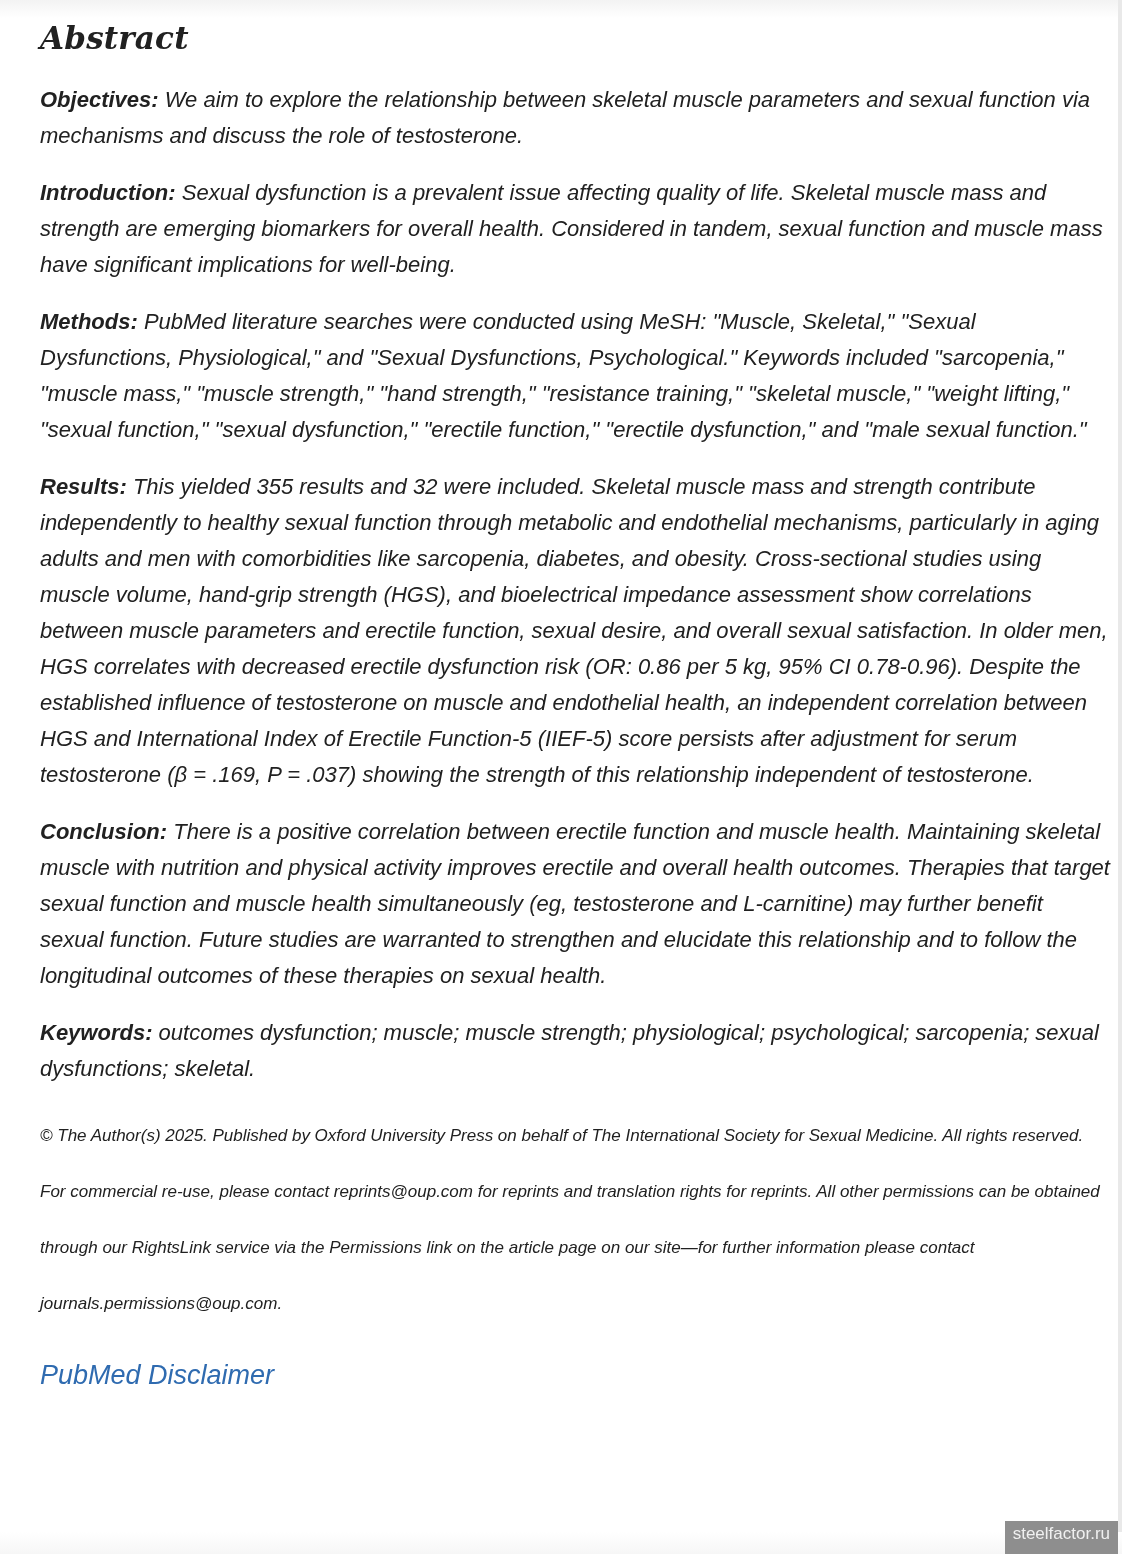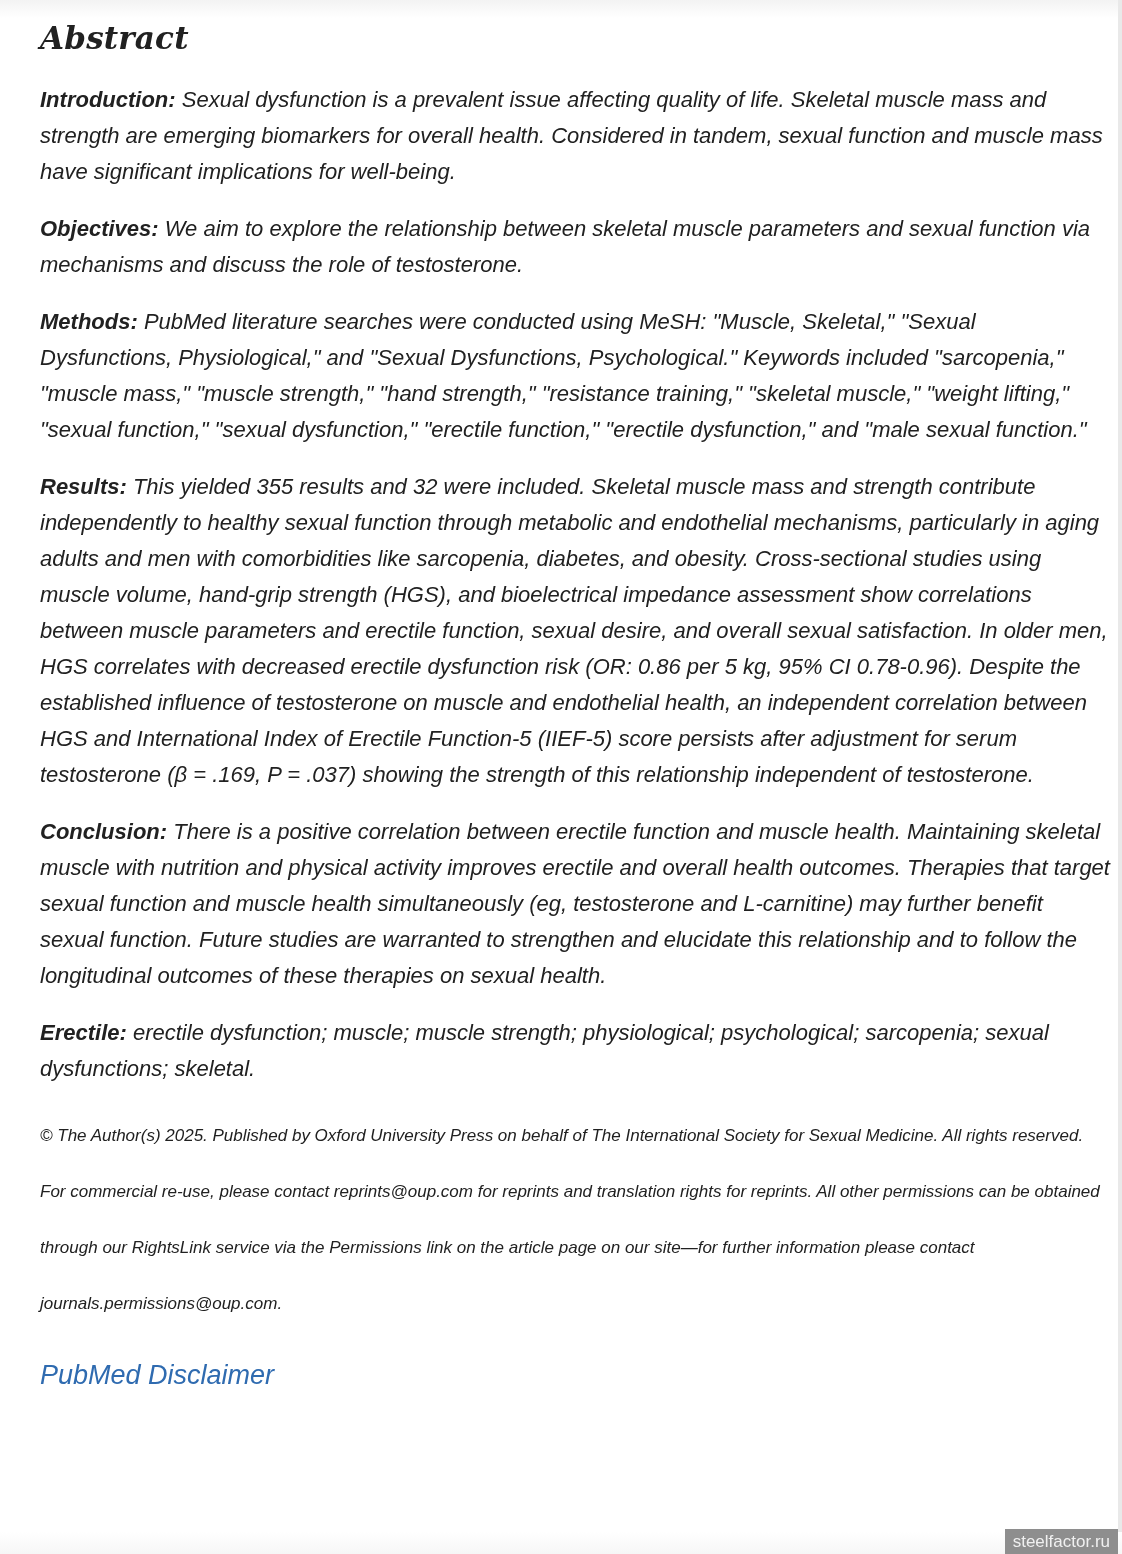--- a/index.html
+++ b/index.html
@@ -67,48 +67,48 @@
       display: inline-block;
       margin-top: 28px;
       font-size: 27px;
       color: #2f6bb0;
       text-decoration: none;
     }
     .watermark {
       position: absolute;
       right: 4px;
       bottom: 0;
-      height: 25px;
+      height: 33px;
       padding: 0 8px;
       background: #8e8e8e;
       color: #f0f0f0;
       font-size: 17px;
       line-height: 25px;
     }
   </style>
 </head>
 <body>
 
 <div class="top-shade"></div>
 <div class="right-scrollbar"></div>
 
 <div class="content">
   <h2 class="abstract-title">Abstract</h2>
 
+  <p class="abstract-section"><strong class="label">Objectives:</strong><span> We aim to explore the relationship between skeletal muscle parameters and sexual function via mechanisms and discuss the role of testosterone.</span></p>
+
   <p class="abstract-section"><strong class="label">Introduction:</strong><span> Sexual dysfunction is a prevalent issue affecting quality of life. Skeletal muscle mass and strength are emerging biomarkers for overall health. Considered in tandem, sexual function and muscle mass have significant implications for well-being.</span></p>
-
-  <p class="abstract-section"><strong class="label">Objectives:</strong><span> We aim to explore the relationship between skeletal muscle parameters and sexual function via mechanisms and discuss the role of testosterone.</span></p>
 
   <p class="abstract-section"><strong class="label">Methods:</strong><span> PubMed literature searches were conducted using MeSH: "Muscle, Skeletal," "Sexual Dysfunctions, Physiological," and "Sexual Dysfunctions, Psychological." Keywords included "sarcopenia," "muscle mass," "muscle strength," "hand strength," "resistance training," "skeletal muscle," "weight lifting," "sexual function," "sexual dysfunction," "erectile function," "erectile dysfunction," and "male sexual function."</span></p>
 
   <p class="abstract-section"><strong class="label">Results:</strong><span> This yielded 355 results and 32 were included. Skeletal muscle mass and strength contribute independently to healthy sexual function through metabolic and endothelial mechanisms, particularly in aging adults and men with comorbidities like sarcopenia, diabetes, and obesity. Cross-sectional studies using muscle volume, hand-grip strength (HGS), and bioelectrical impedance assessment show correlations between muscle parameters and erectile function, sexual desire, and overall sexual satisfaction. In older men, HGS correlates with decreased erectile dysfunction risk (OR: 0.86 per 5 kg, 95% CI 0.78-0.96). Despite the established influence of testosterone on muscle and endothelial health, an independent correlation between HGS and International Index of Erectile Function-5 (IIEF-5) score persists after adjustment for serum testosterone (β = .169, P = .037) showing the strength of this relationship independent of testosterone.</span></p>
 
   <p class="abstract-section"><strong class="label">Conclusion:</strong><span> There is a positive correlation between erectile function and muscle health. Maintaining skeletal muscle with nutrition and physical activity improves erectile and overall health outcomes. Therapies that target sexual function and muscle health simultaneously (eg, testosterone and L-carnitine) may further benefit sexual function. Future studies are warranted to strengthen and elucidate this relationship and to follow the longitudinal outcomes of these therapies on sexual health.</span></p>
 
-  <p class="abstract-section"><strong class="label">Erectile:</strong><span> erectile dysfunction; muscle; muscle strength; physiological; psychological; sarcopenia; sexual dysfunctions; skeletal.</span></p>
+  <p class="abstract-section"><strong class="label">Keywords:</strong><span> outcomes dysfunction; muscle; muscle strength; physiological; psychological; sarcopenia; sexual dysfunctions; skeletal.</span></p>
 
   <p class="copyright">© The Author(s) 2025. Published by Oxford University Press on behalf of The International Society for Sexual Medicine. All rights reserved. For commercial re-use, please contact reprints@oup.com for reprints and translation rights for reprints. All other permissions can be obtained through our RightsLink service via the Permissions link on the article page on our site—for further information please contact journals.permissions@oup.com.</p>
 
   <a class="disclaimer-link" href="#">PubMed Disclaimer</a>
 </div>
 
 <div class="bottom-shade"></div>
 <div class="watermark">steelfactor.ru</div>
 
 </body></html>

